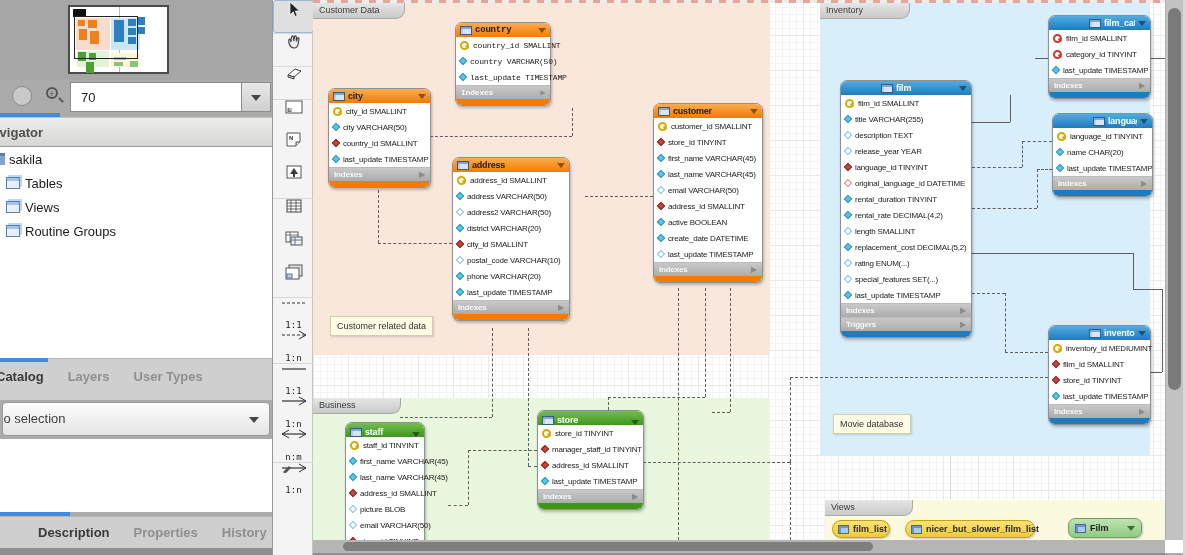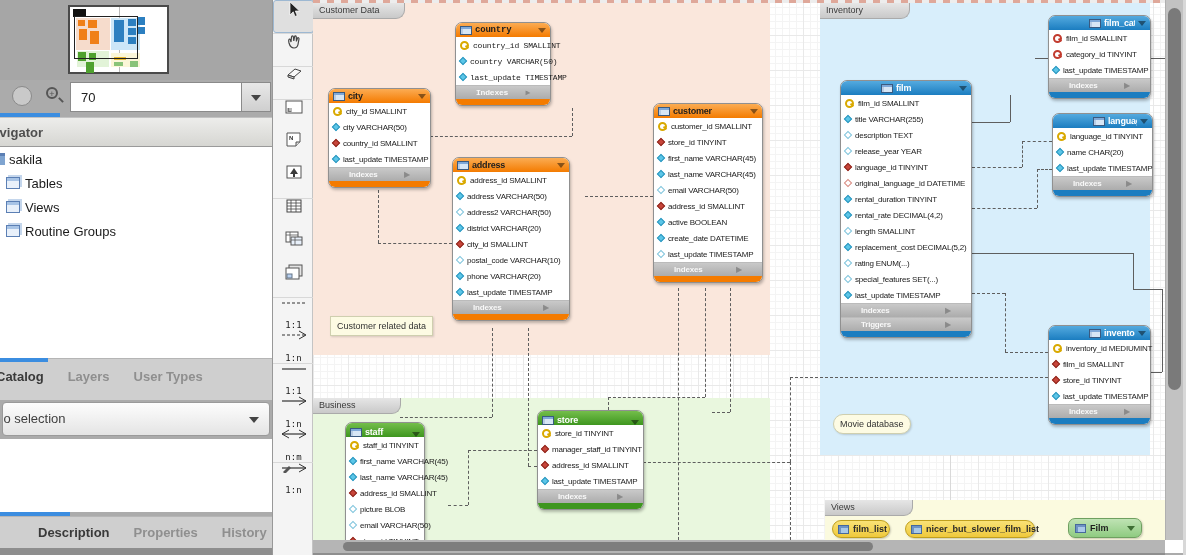--- a/index.html
+++ b/index.html
@@ -80,21 +80,21 @@
   .ic { flex:none; margin-right:4px; }
   .d { width:6px; height:6px; transform:rotate(45deg); }
   .d-col  { background:#5BC6E8; border:1px solid #2E96BE; }
   .d-coln { background:#FFF;    border:1px solid #7FC4DC; }
   .d-fk   { background:#C8453A; border:1px solid #8E2A20; }
   .d-fkn  { background:#FFF;    border:1px solid #D98A80; }
   .key { width:9px; height:9px; position:relative; }
   .key::before { content:""; position:absolute; left:0; top:0; width:5px; height:5px; border-radius:50%; border:2px solid #D9A900; }
   .key::after  { content:""; position:absolute; left:5px; top:5px; width:4px; height:2px; background:#D9A900; transform:rotate(45deg); }
   .key-red::before { border-color:#C23B2E; } .key-red::after { background:#C23B2E; }
-  .tfoot { height:14px; background:linear-gradient(#C9C9C9,#ACACAC); color:#F8F8F8; font-weight:bold; font-size:8px; display:flex; align-items:center; justify-content:space-between; padding:0 20px; border-top:1px solid #BBB; }
+  .tfoot { height:14px; background:linear-gradient(#C9C9C9,#ACACAC); color:#F8F8F8; font-weight:bold; font-size:8px; display:flex; align-items:center; justify-content:space-between; padding:0 5px; border-top:1px solid #BBB; }
   .tfoot .fa { color:#8A8A8A; font-size:8px; }
   .tbot { height:6px; border-radius:0 0 6px 6px; }
   .tbl-orange .tbot { background:#F47B00; } .tbl-blue .tbot { background:#1B7DC0; } .tbl-green .tbot { background:#3E961F; }
 
   .note { position:absolute; background:#FDFBE3; border:1px solid #CFCFAF; box-shadow:1px 1px 2px rgba(0,0,0,.15); font-size:9px; color:#333; padding:4px 6px; white-space:nowrap; }
   .conn { position:absolute; }
   .conn.h-dashed { border-top:1px dashed #5E5E5E; height:0; }
   .conn.v-dashed { border-left:1px dashed #5E5E5E; width:0; }
   .conn.h-solid { border-top:1px solid #5E5E5E; height:0; }
   .conn.v-solid { border-left:1px solid #5E5E5E; width:0; }
@@ -696,21 +696,21 @@
           <span class="ic d d-col"></span>
           <span>last_update TIMESTAMP</span>
         </div>
         <div class="tfoot">
           <span>Indexes</span>
           <span class="fa">▶</span>
         </div>
         <div class="tbot"></div>
       </div>
       <div class="note" style="left: 17px; top: 316px;">Customer related data</div>
-      <div class="note" style="left: 520px; top: 414px; border-radius: 10px;">Movie database</div>
+      <div class="note" style="left: 520px; top: 414px;">Movie database</div>
       <div class="pill" style="left: 519px; top: 520px; width: 58px;">
         <span class="vico"></span>
         <span>film_list</span>
       </div>
       <div class="pill" style="left: 592px; top: 520px; width: 130px;">
         <span class="vico"></span>
         <span>nicer_but_slower_film_list</span>
       </div>
       <div id="film-collapsed" style="left: 755px; top: 518px; width: 74px;">
         <span class="vico"></span>

